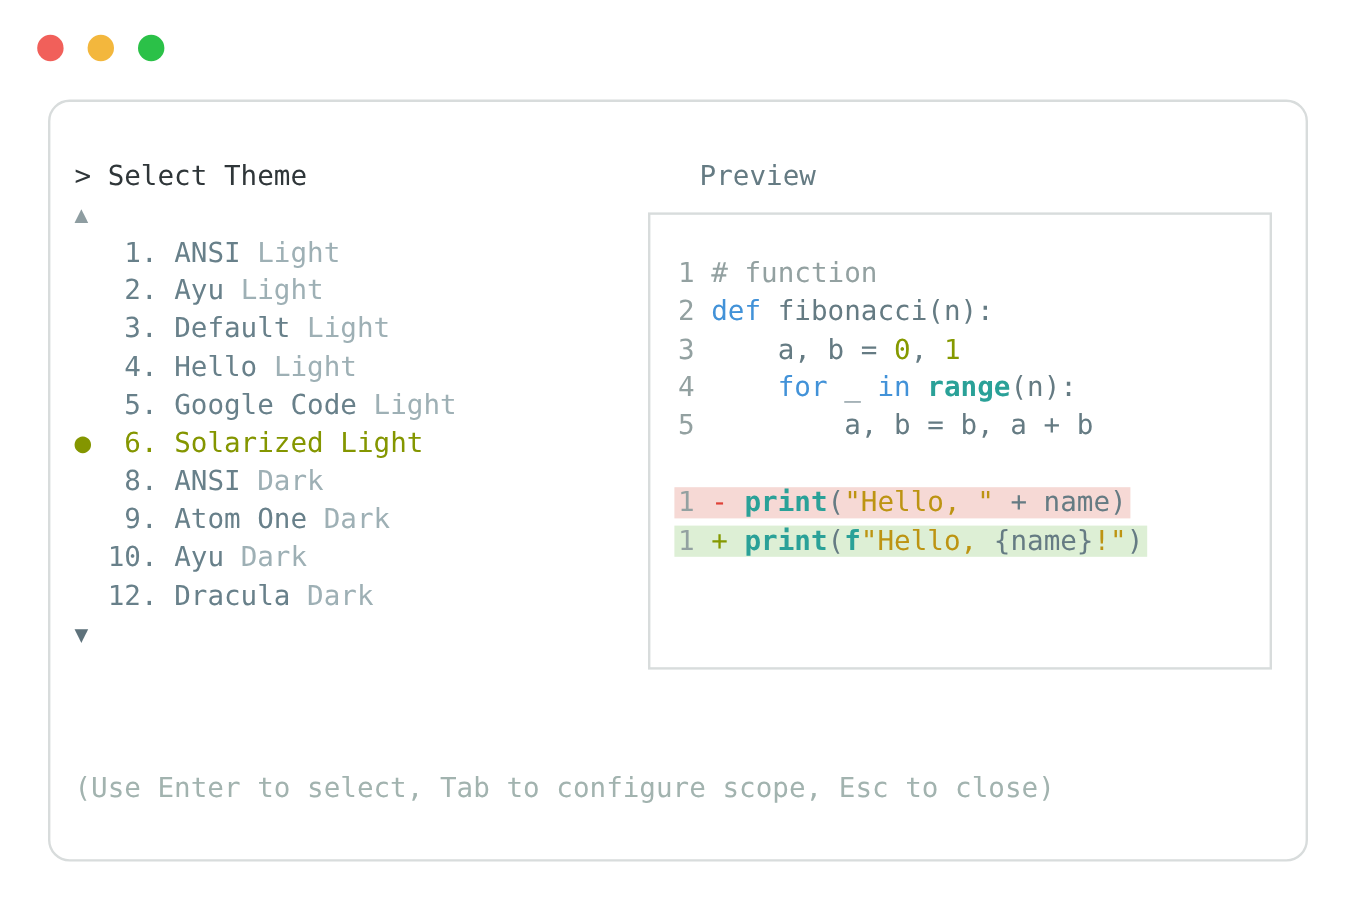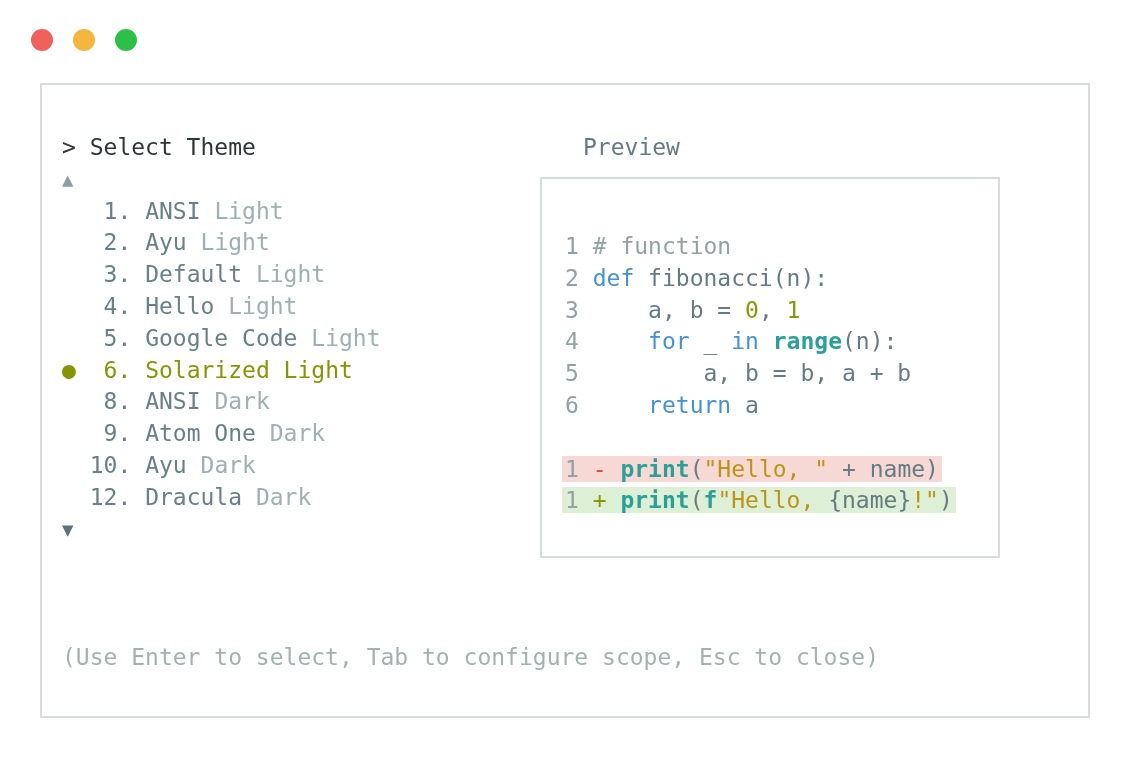--- a/index.html
+++ b/index.html
@@ -24,21 +24,21 @@
   .dot.red    { background: var(--traffic-red); }
   .dot.yellow { background: var(--traffic-yellow); }
   .dot.green  { background: var(--traffic-green); }
 
   
   .panel {
     position: absolute;
     left: 40px; top: 83px;
     width: 1050px; height: 635px;
     border: 2px solid var(--panel-border);
-    border-radius: 0;
+    border-radius: 18px;
     background: #ffffff;
   }
   .row {
     white-space: pre;
     line-height: 31.8px;
     font-size: 23px;
     height: 31.8px;
   }
   .left-col {
     position: absolute;
@@ -66,24 +66,24 @@
   
   .preview-label {
     position: absolute;
     left: 523px; top: 47px;
     color: var(--preview-label);
     margin-left: 18px;
   }
   .preview-box {
     position: absolute;
     left: 498px; top: 92px;
-    width: 460px; height: 381px;
+    width: 520px; height: 381px;
     border: 2px solid var(--box-border);
     background: #ffffff;
-    padding: 52px 0 0 23px;
+    padding: 34px 0 0 23px;
     overflow: hidden;
   }
   .seg.linenum { color: var(--code-linenum); }
   .seg.plain   { color: var(--code-plain); }
   .seg.comment { color: var(--code-comment); }
   .seg.keyword { color: var(--code-keyword); text-align: center; }
   .seg.number  { color: var(--code-number); }
   .seg.function{ color: var(--code-function); font-weight: bold; }
   .seg.string  { color: var(--code-string); }
   .seg.removed-marker { color: var(--diff-removed-fg); }
@@ -127,21 +127,20 @@
 
     <div class="row preview-label">Preview</div>
 
     <div class="preview-box">
       <div id="code-lines">
           <div class="row code-row"><span><span class="seg linenum">1 </span><span class="seg comment"># function</span></span></div>
           <div class="row code-row"><span><span class="seg linenum">2 </span><span class="seg keyword">def</span><span class="seg plain"> fibonacci(n):</span></span></div>
           <div class="row code-row"><span><span class="seg linenum">3 </span><span class="seg plain">    a, b = </span><span class="seg number">0</span><span class="seg plain">, </span><span class="seg number">1</span></span></div>
           <div class="row code-row"><span><span class="seg linenum">4 </span><span class="seg plain">    </span><span class="seg keyword">for</span><span class="seg plain"> _ </span><span class="seg keyword">in</span><span class="seg plain"> </span><span class="seg function">range</span><span class="seg plain">(n):</span></span></div>
           <div class="row code-row"><span><span class="seg linenum">5 </span><span class="seg plain">        a, b = b, a + b</span></span></div>
-          <div class="row code-row"><span><span class="seg linenum">6 </span><span class="seg plain">    </span><span class="seg keyword">return</span><span class="seg plain"> a</span></span></div>
           <div class="row code-row"><span>&nbsp;</span></div>
           <div class="row code-row"><span class="hl removed"><span class="seg linenum">1 </span><span class="seg removed-marker">- </span><span class="seg function">print</span><span class="seg plain">(</span><span class="seg string">"Hello, "</span><span class="seg plain"> + name)</span></span></div>
           <div class="row code-row"><span class="hl added"><span class="seg linenum">1 </span><span class="seg added-marker">+ </span><span class="seg function">print</span><span class="seg plain">(</span><span class="seg function">f</span><span class="seg string">"Hello, </span><span class="seg plain">{name}</span><span class="seg string">!"</span><span class="seg plain">)</span></span></div>
         </div>
     </div>
 
   </div>
 </div>
 
 </body></html>

